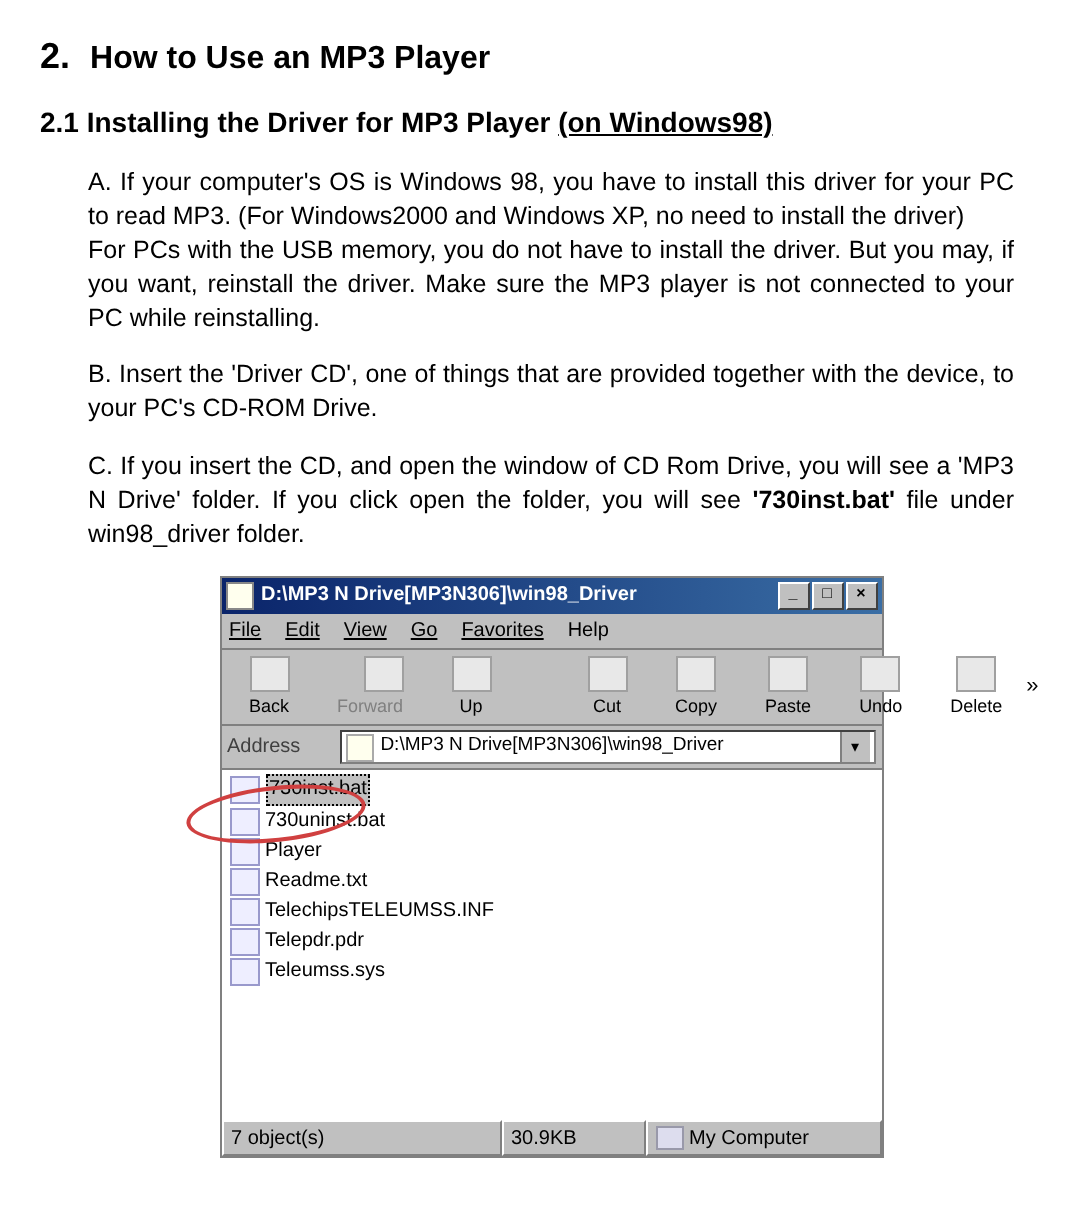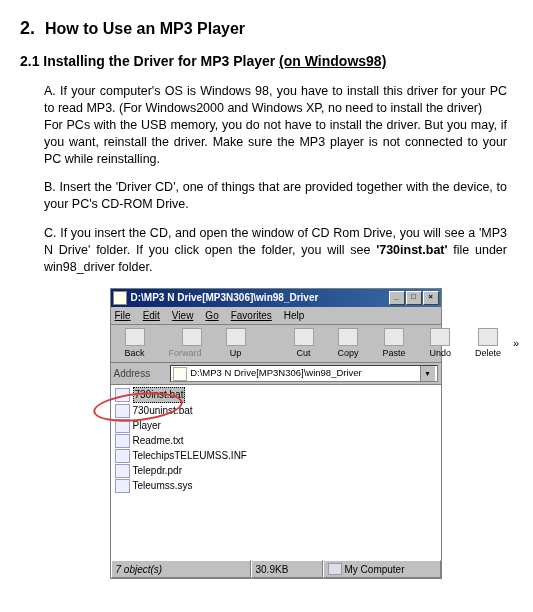--- a/index.html
+++ b/index.html
@@ -131,21 +131,21 @@
   }
   .status-cell {
     border: 1px solid #808080;
     border-top-color: #fff;
     border-left-color: #fff;
     padding: 1px 4px;
     height: 14px;
     display: flex;
     align-items: center;
   }
-  .status-cell.c1 { width: 130px; font-style: italic; }
+  .status-cell.c1 { width: 130px; }
   .status-cell.c2 { width: 62px; }
   .status-cell.c3 { flex: 1; }
   .status-cell .sc-icon { width: 12px; height: 10px; background: #dde; border: 1px solid #99a; margin-right: 3px; }
 </style>
 </head>
 <body>
 
 <div class="heading-row">
   <span class="heading-num">2.</span>
   <span class="heading-title">How to Use an MP3 Player</span>

